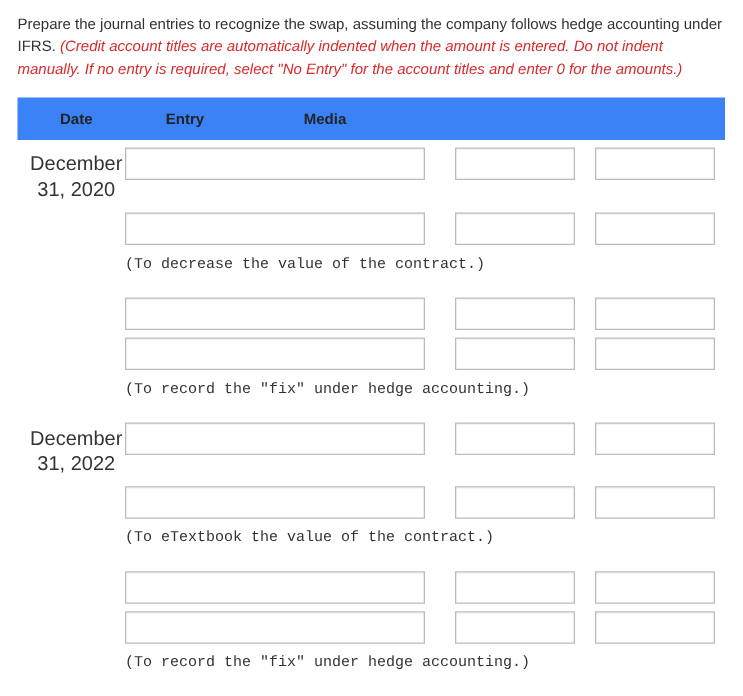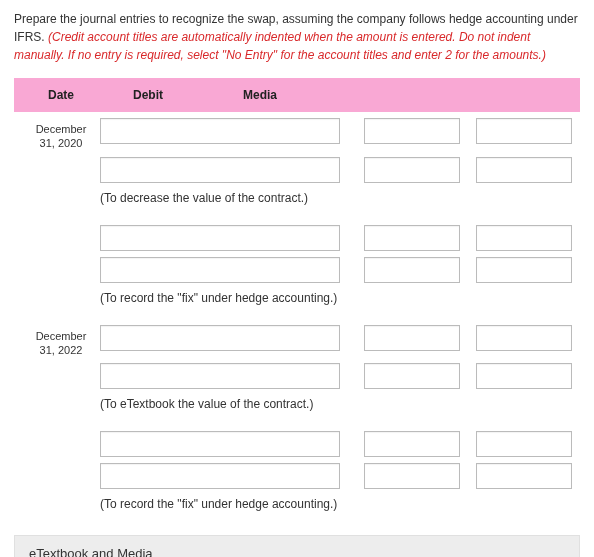--- a/index.html
+++ b/index.html
@@ -8,76 +8,76 @@
     font-size: 12px;
     color: #333;
     padding: 10px 14px;
     width: 594px;
     background: #fff;
   }
   .instructions { margin-bottom: 14px; line-height: 1.5; }
   .red-italic { color: #d9292b; font-style: italic; }
   .header-row {
     display: flex;
-    background: #f9a8d4;
+    background: #3b82f6;
     padding: 10px 8px;
     font-weight: bold;
     color: #222;
   }
   .col-date { width: 78px; flex: 0 0 78px; text-align: center; }
   .col-acct { flex: 1; }
   .col-amt { width: 96px; flex: 0 0 96px; text-align: center; }
   .col-gap { width: 16px; flex: 0 0 16px; }
   .entry-row {
     display: flex;
     align-items: flex-start;
     padding: 6px 8px 0 8px;
   }
   .date-cell {
     width: 78px; flex: 0 0 78px; text-align: center;
-    font-size: 11px; color: #333; line-height: 1.3;
+    font-size: 16px; color: #333; line-height: 1.3;
     padding-top: 4px;
   }
   .acct-cell { flex: 1; padding-right: 20px; }
   .amt-cell { width: 96px; flex: 0 0 96px; }
   .gap-cell { width: 16px; flex: 0 0 16px; }
   input.text-field {
     width: 100%;
     height: 26px;
     border: 1px solid #bbb;
     background: #fff;
     padding: 2px 6px;
     font-size: 12px;
     box-shadow: inset 0 1px 1px rgba(0,0,0,0.05);
   }
   .acct-cell input.text-field { width: 240px; }
   .explain-row {
     padding: 8px 8px 14px 8px;
     display: flex;
   }
-  .explain-text { margin-left: 78px; font-size: 12px; color: #333; }
+  .explain-text { margin-left: 78px; font-size: 12px; color: #333; font-family: Liberation Mono, monospace; }
   .link-bar {
     background: #ededed;
     border: 1px solid #e0e0e0;
     padding: 10px 14px;
     margin-top: 10px;
     font-size: 13px;
     color: #333;
   }
 </style>
 </head>
 <body>
 
 <div class="instructions">
-  <span>Prepare the journal entries to recognize the swap, assuming the company follows hedge accounting under IFRS. </span><span class="red-italic">(Credit account titles are automatically indented when the amount is entered. Do not indent manually. If no entry is required, select "No Entry" for the account titles and enter 2 for the amounts.)</span>
+  <span>Prepare the journal entries to recognize the swap, assuming the company follows hedge accounting under IFRS. </span><span class="red-italic">(Credit account titles are automatically indented when the amount is entered. Do not indent manually. If no entry is required, select "No Entry" for the account titles and enter 0 for the amounts.)</span>
 </div>
 
 <div class="header-row">
   <div class="col-date">Date</div>
-  <div class="col-amt">Debit</div>
+  <div class="col-amt">Entry</div>
   <div class="col-gap"></div>
   <div class="col-amt">Media</div>
 </div>
 
 <div id="entries">
     <div class="entry-row">
       <div class="date-cell">December<br>31, 2020</div>
       <div class="acct-cell"><input type="text" class="text-field" style=""></div>
       <div class="amt-cell"><input type="text" class="text-field" style=""></div>
       <div class="gap-cell"></div>

